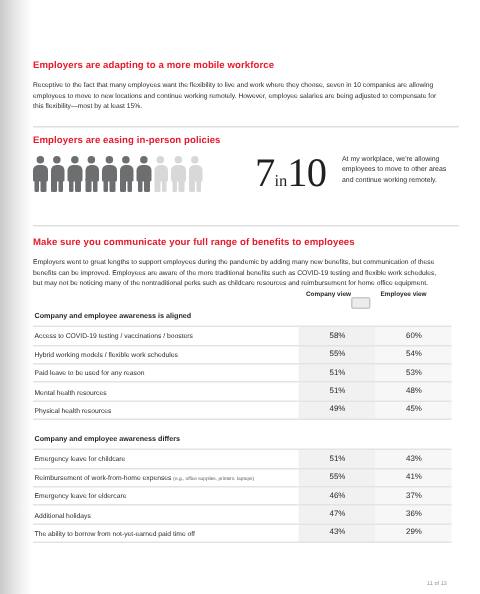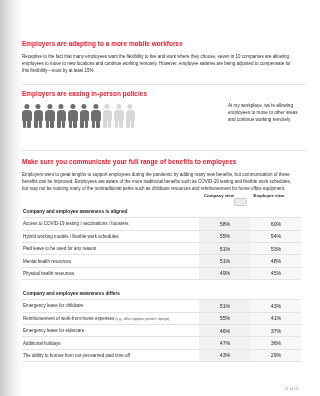--- a/index.html
+++ b/index.html
@@ -201,20 +201,23 @@
             <i class="legR"></i>
           </span>
         <span class="person off">
             <i class="head"></i>
             <i class="body"></i>
             <i class="legL"></i>
             <i class="legR"></i>
           </span>
       </div>
 
+      <div id="bigstat">
+        <span class="num">7</span><span class="inw">in</span><span class="num">10</span>
+      </div>
 
       <div id="statcopy">At my workplace, we're allowing employees to move to other areas and continue working remotely.</div>
     </div>
     <div id="rule2" class="rule"></div>
 
     <div id="band3">
       <h2 class="sec-head">Make sure you communicate your full range of benefits to employees</h2>
       <p class="body-copy">Employers went to great lengths to support employees during the pandemic by adding many new benefits, but communication of these benefits can be improved. Employees are aware of the more traditional benefits such as COVID-19 testing and flexible work schedules, but may not be noticing many of the nontraditional perks such as childcare resources and reimbursement for home office equipment.</p>
     </div>
 

